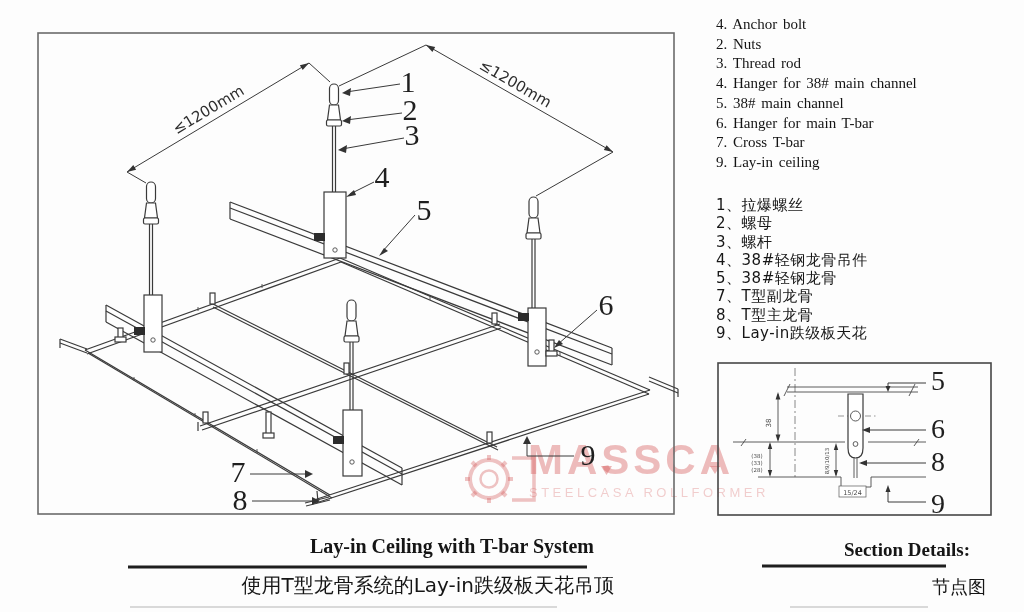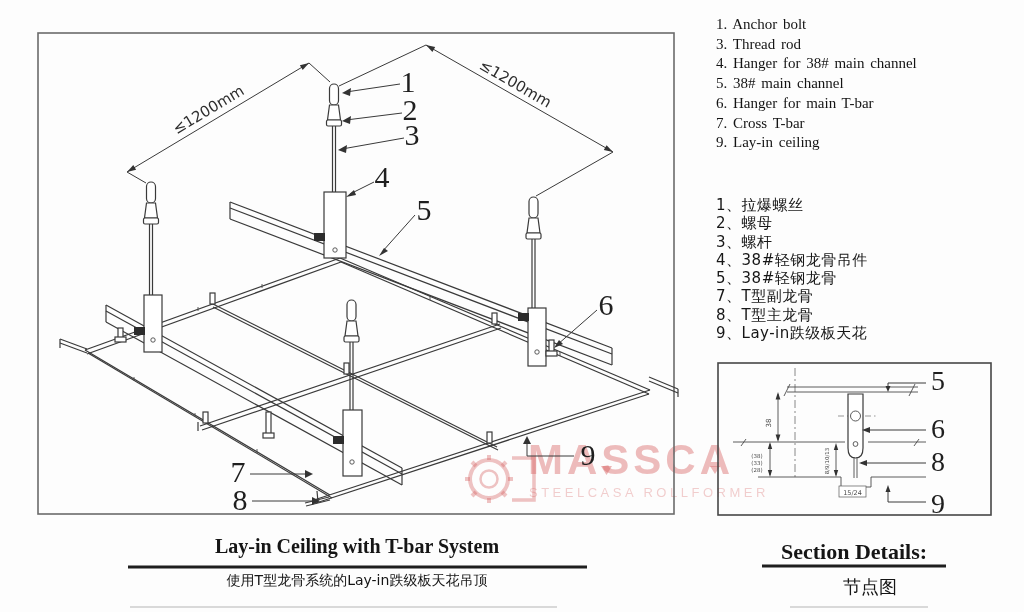--- a/index.html
+++ b/index.html
@@ -5,27 +5,27 @@
   html,body{margin:0;padding:0;background:#ffffff;}
   .canvas{position:relative;width:1024px;height:612px;background:#fdfdfd;overflow:hidden;
           font-family:"Liberation Sans",sans-serif;}
   svg{position:absolute;left:0;top:0;}
   .legend-en{position:absolute;left:716px;top:15px;color:#141414;
              font-family:"Liberation Serif",serif;font-size:15px;line-height:19.7px;
              word-spacing:2px;white-space:nowrap;}
   .legend-zh{position:absolute;left:716px;top:196px;color:#161616;
              font-family:"DejaVu Sans",sans-serif;font-size:15px;line-height:18.3px;
              letter-spacing:0.5px;white-space:nowrap;}
-  .cap{position:absolute;text-align:center;color:#151515;white-space:nowrap;}
+  .cap{position:absolute;text-align:right;color:#151515;white-space:nowrap;}
   .cap-en-left{left:120px;top:535px;width:474px;font-family:"Liberation Serif",serif;
                font-size:20px;font-weight:bold;}
   .cap-zh-left{left:100px;top:572px;width:514px;font-family:"DejaVu Sans",sans-serif;
-               font-size:14px;}
+               font-size:20px;}
   .cap-en-right{left:738px;top:539px;width:232px;font-family:"Liberation Serif",serif;
-                font-size:22px;font-weight:bold;}
+                font-size:19px;font-weight:bold;}
   .cap-zh-right{left:754px;top:575px;width:232px;font-family:"DejaVu Sans",sans-serif;
                 font-size:18px;}
   .ink{stroke:#3a3a3a;stroke-width:1.2;fill:none;}
   .thin{stroke:#4a4a4a;stroke-width:0.9;fill:none;}
   .lead{stroke:#3a3a3a;stroke-width:1;fill:none;}
   .whitepart{fill:#ffffff;stroke:#3a3a3a;stroke-width:1.2;}
   .blackpart{fill:#2c2c2c;stroke:none;}
   .arrow{fill:#333333;stroke:none;}
   .num{font-family:"Liberation Serif",serif;font-size:30px;fill:#1f1f1f;text-anchor:middle;}
   .num-inset{font-family:"Liberation Serif",serif;font-size:28px;fill:#1f1f1f;text-anchor:middle;}
@@ -293,21 +293,22 @@
 
   <g>
     <line x1="128" y1="567" x2="587" y2="567" stroke="#1f1f1f" stroke-width="3"></line>
     <line x1="762" y1="566" x2="946" y2="566" stroke="#1f1f1f" stroke-width="3"></line>
     <line x1="130" y1="607" x2="557" y2="607" stroke="#b5b5b5" stroke-width="1.2"></line>
     <line x1="790" y1="607" x2="928" y2="607" stroke="#b5b5b5" stroke-width="1.2"></line>
   </g>
 </svg>
 
 <div class="legend-en">
-  <div>1. Anchor bolt</div>
+  <div>4. Anchor bolt</div>
+  <div>2. Nuts</div>
   <div>3. Thread rod</div>
   <div>4. Hanger for 38# main channel</div>
   <div>5. 38# main channel</div>
   <div>6. Hanger for main T-bar</div>
   <div>7. Cross T-bar</div>
   <div>9. Lay-in ceiling</div>
 </div>
 
 <div class="legend-zh">
   <div>1、拉爆螺丝</div>

